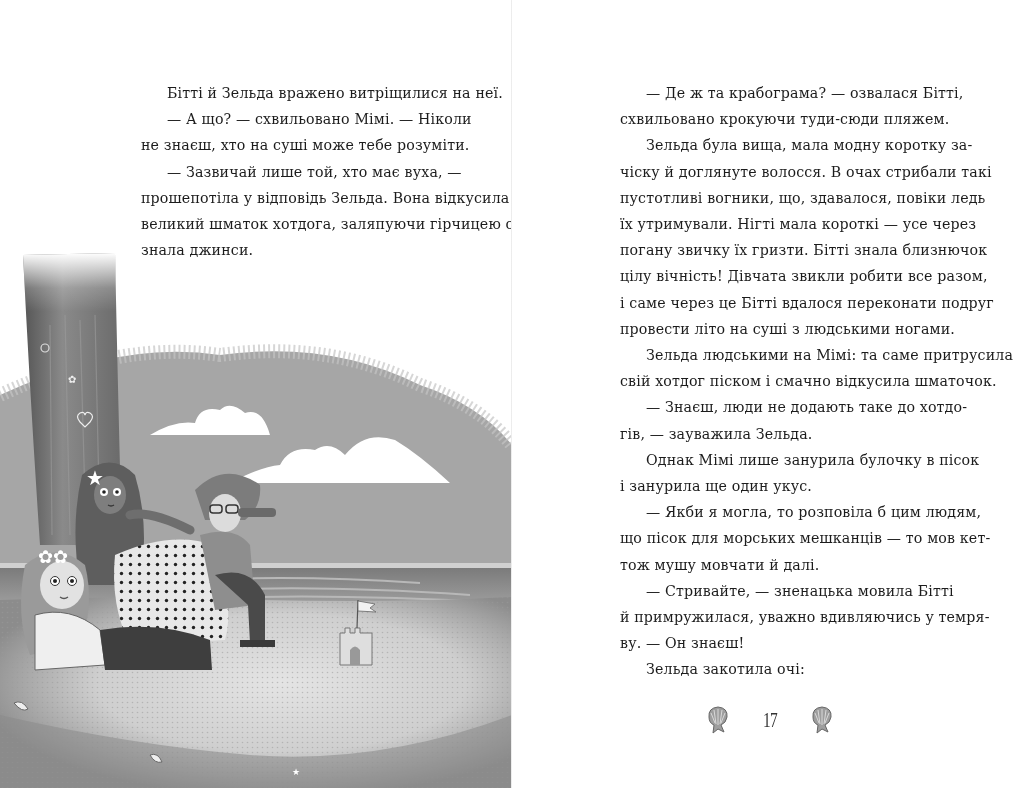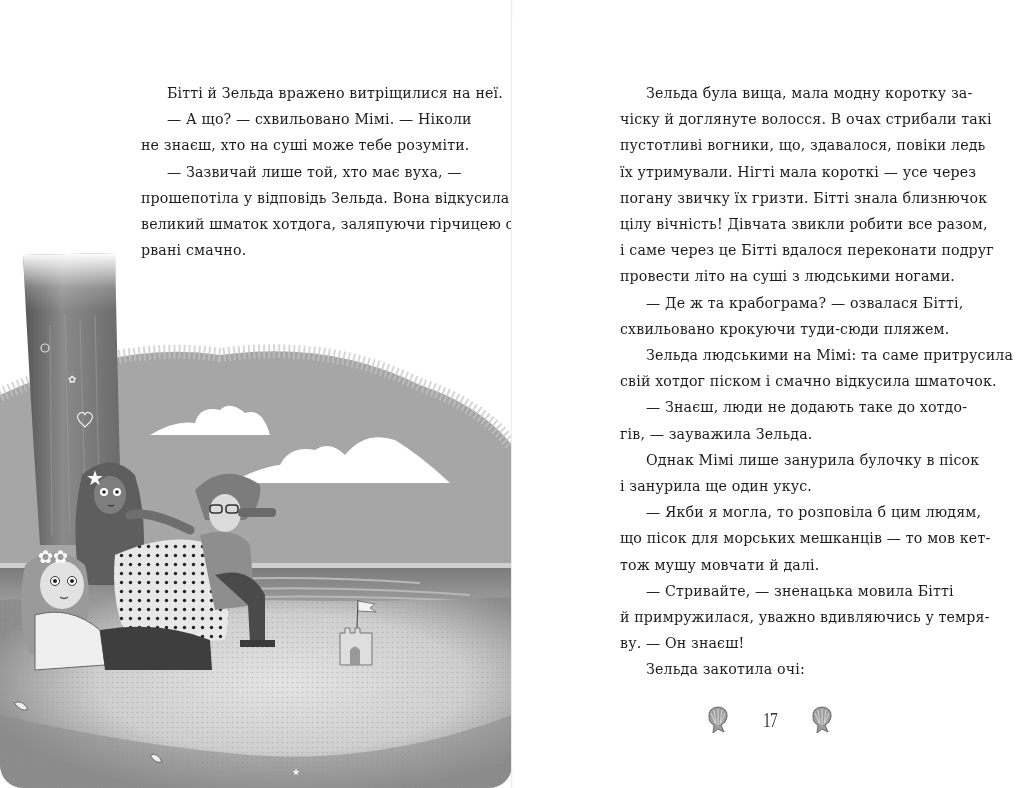--- a/index.html
+++ b/index.html
@@ -1,19 +1,19 @@
 <!DOCTYPE html>
 <html><head>
   <meta charset="utf-8">
   <style>
     html, body { margin: 0; padding: 0; background: #ffffff; }
     body { width: 1024px; height: 788px; position: relative; overflow: hidden;
            font-family: "DejaVu Serif", "Liberation Serif", serif; color: #1c1c1c; }
     .spread { position: absolute; inset: 0; display: flex; }
-    .page { position: relative; width: 512px; height: 788px; background: #fff; overflow: hidden; border-radius: 23px; }
+    .page { position: relative; width: 512px; height: 788px; background: #fff; overflow: hidden; }
     .text-block { position: absolute; font-size: 14.2px; line-height: 26.2px; letter-spacing: 0.15px; }
     .left-text { left: 117px; top: 80px; width: 328px; }
     .right-text { left: 596px; top: 80px; width: 345px; }
     .para { margin: 0; text-align: justify; text-indent: 24px; }
     .line { display: block; text-align: justify; text-align-last: justify; white-space: nowrap; }
     .line.last { text-align-last: left; }
     .line.indent { padding-left: 26px; }
 
     
     .illustration { position: absolute; left: 0; top: 245px; width: 512px; height: 543px; }
@@ -36,21 +36,21 @@
         <span class="line last indent">Бітті й Зельда вражено витріщилися на неї.</span>
       </p>
       <p class="para">
         <span class="line indent">— А що? — схвильовано Мімі. — Ніколи</span>
         <span class="line last">не знаєш, хто на суші може тебе розуміти.</span>
       </p>
       <p class="para">
         <span class="line indent">— Зазвичай лише той, хто має вуха, —</span>
         <span class="line">прошепотіла у відповідь Зельда. Вона відкусила</span>
         <span class="line">великий шматок хотдога, заляпуючи гірчицею свої</span>
-        <span class="line last">рвані смачно.</span>
+        <span class="line last">знала джинси.</span>
       </p>
     </div>
 
     <svg class="illustration" viewBox="0 0 512 543" preserveAspectRatio="none">
       <defs>
         <radialGradient id="skyHaze" cx="0.45" cy="0.55" r="0.6">
           <stop offset="0" stop-color="#8e8e8e"></stop>
           <stop offset="0.7" stop-color="#a8a8a8"></stop>
           <stop offset="1" stop-color="#ffffff" stop-opacity="0"></stop>
         </radialGradient>
@@ -163,32 +163,32 @@
   </div>
 
   <div class="gutter"></div>
 
   <div class="page">
   </div>
 </div>
 
 <div class="text-block right-text">
   <p class="para">
+    <span class="line indent">— Де ж та крабограма? — озвалася Бітті,</span>
+    <span class="line last">схвильовано крокуючи туди-сюди пляжем.</span>
+  </p>
+  <p class="para">
     <span class="line indent">Зельда була вища, мала модну коротку за-</span>
     <span class="line">чіску й доглянуте волосся. В очах стрибали такі</span>
     <span class="line">пустотливі вогники, що, здавалося, повіки ледь</span>
     <span class="line">їх утримували. Нігті мала короткі — усе через</span>
     <span class="line">погану звичку їх гризти. Бітті знала близнючок</span>
     <span class="line">цілу вічність! Дівчата звикли робити все разом,</span>
     <span class="line">і саме через це Бітті вдалося переконати подруг</span>
     <span class="line last">провести літо на суші з людськими ногами.</span>
-  </p>
-  <p class="para">
-    <span class="line indent">— Де ж та крабограма? — озвалася Бітті,</span>
-    <span class="line last">схвильовано крокуючи туди-сюди пляжем.</span>
   </p>
   <p class="para">
     <span class="line indent">Зельда людськими на Мімі: та саме притрусила</span>
     <span class="line last">свій хотдог піском і смачно відкусила шматочок.</span>
   </p>
   <p class="para">
     <span class="line indent">— Знаєш, люди не додають таке до хотдо-</span>
     <span class="line last">гів, — зауважила Зельда.</span>
   </p>
   <p class="para">

